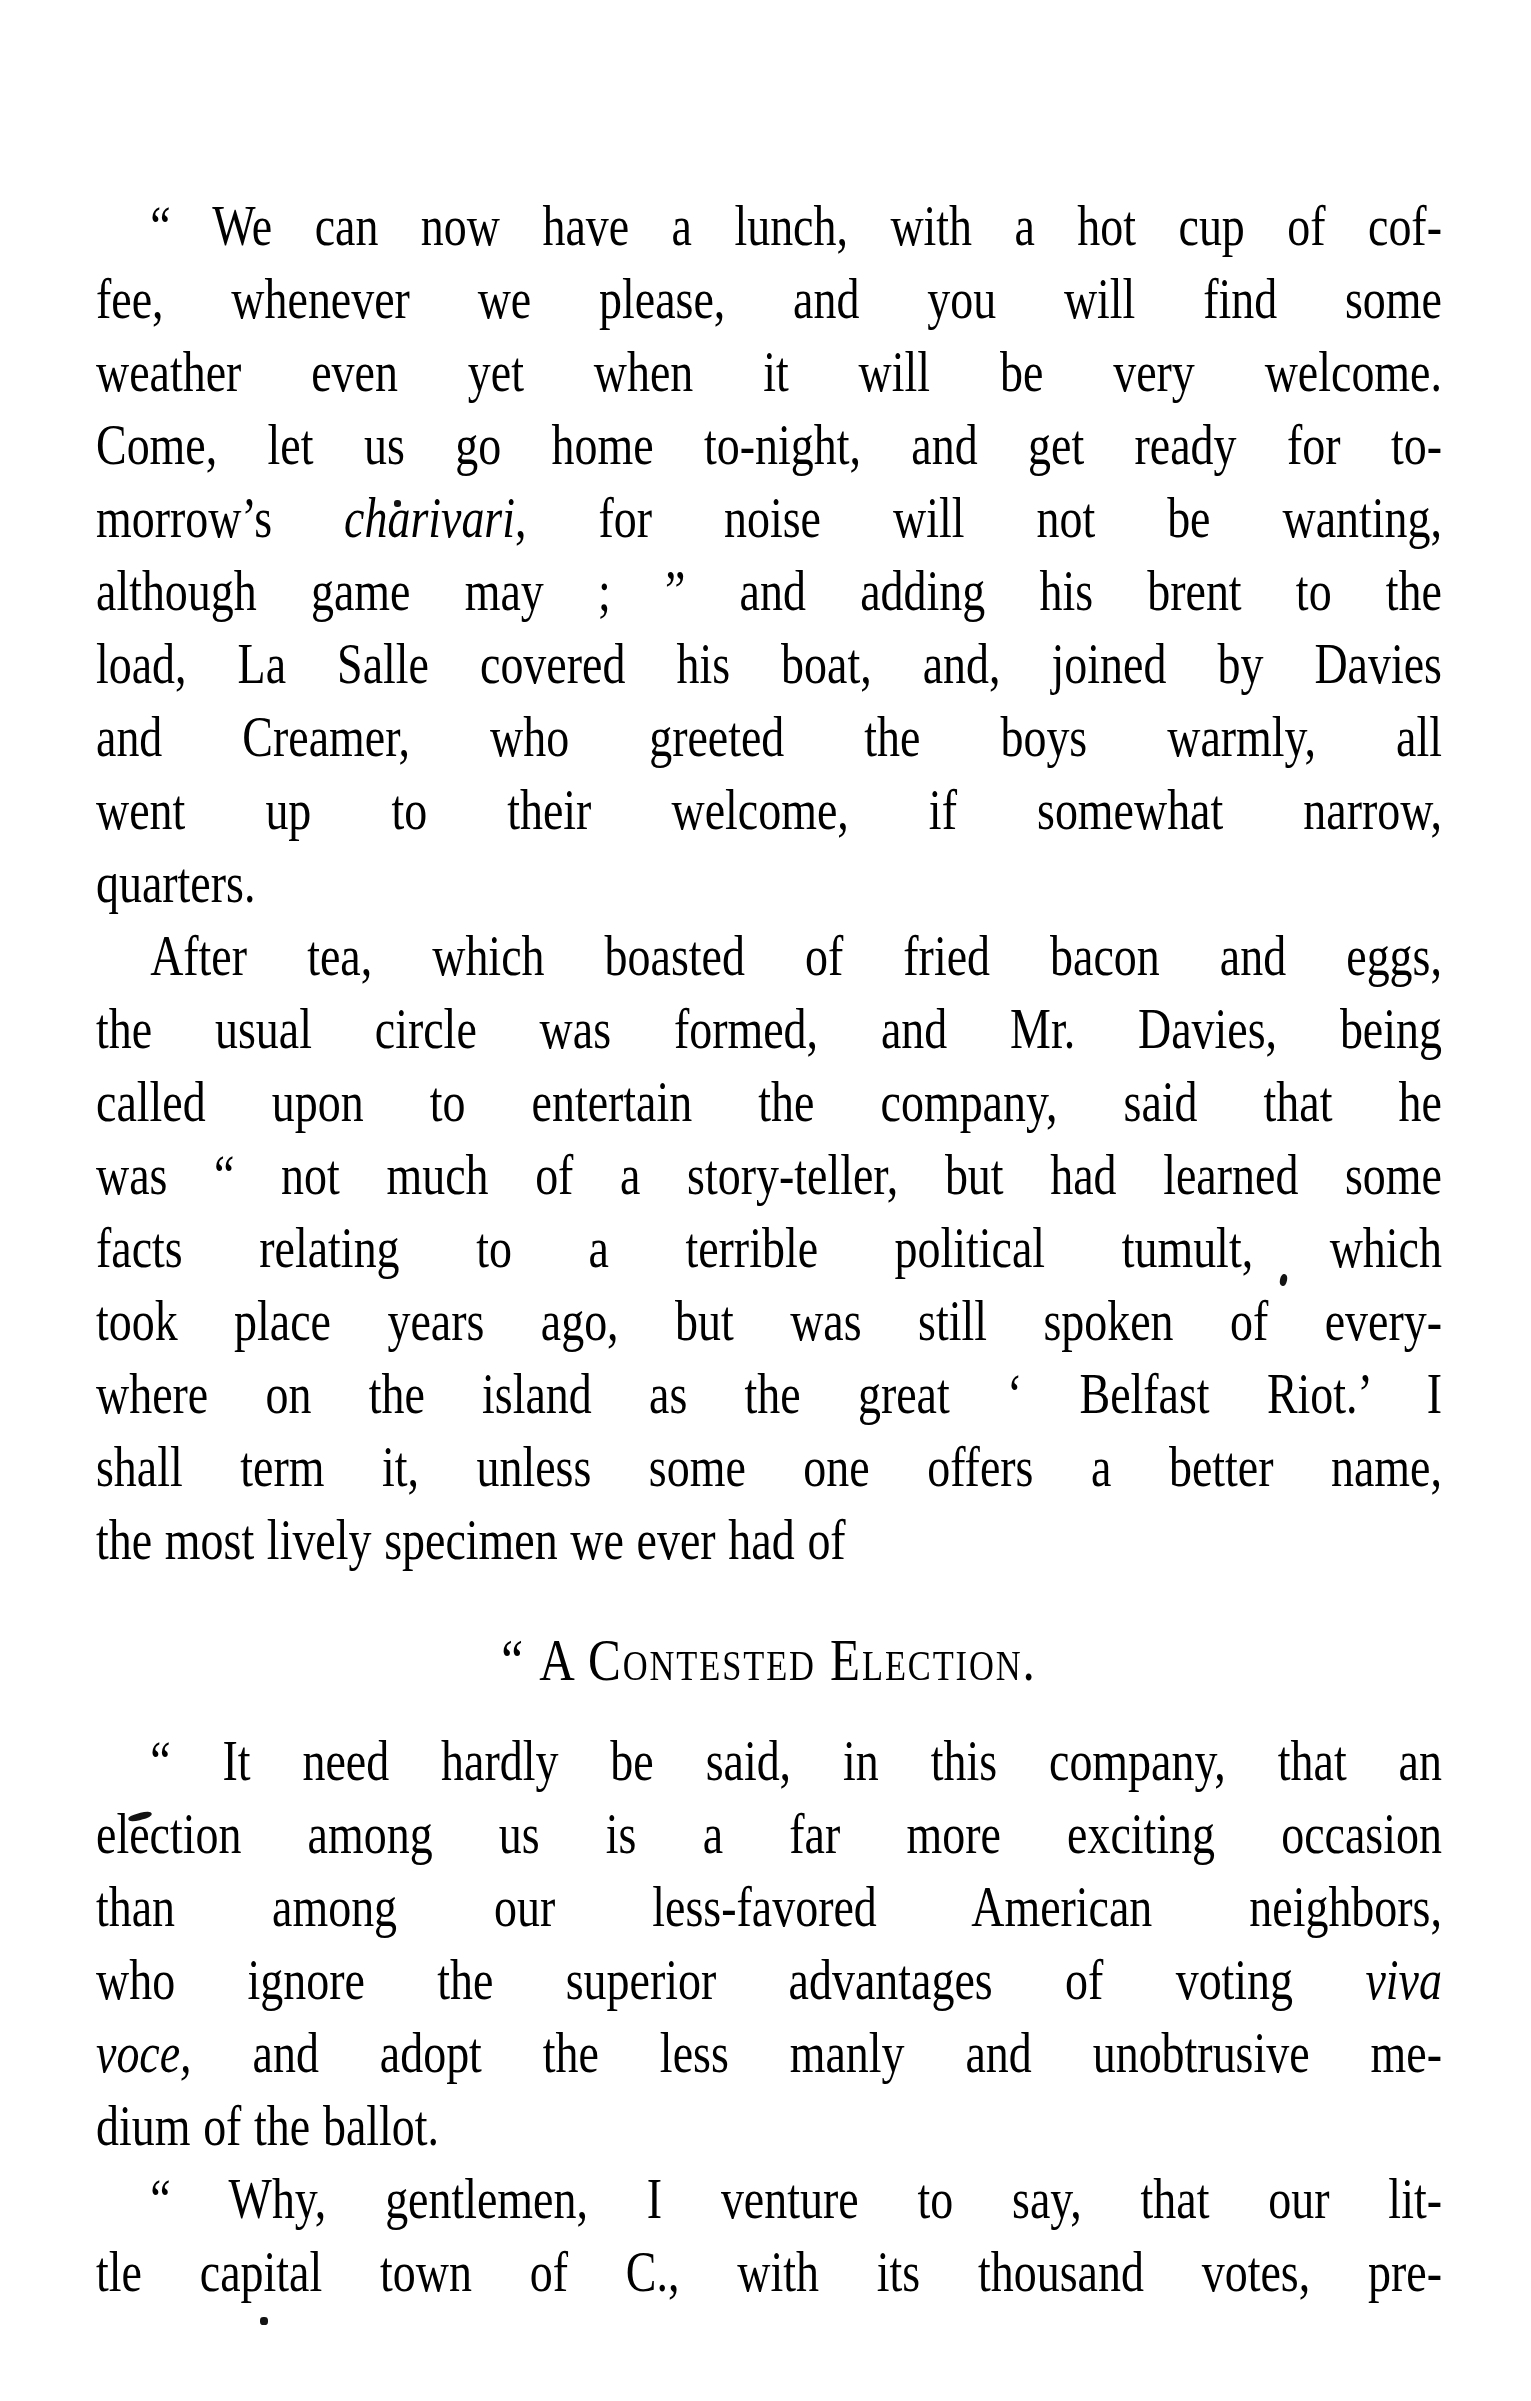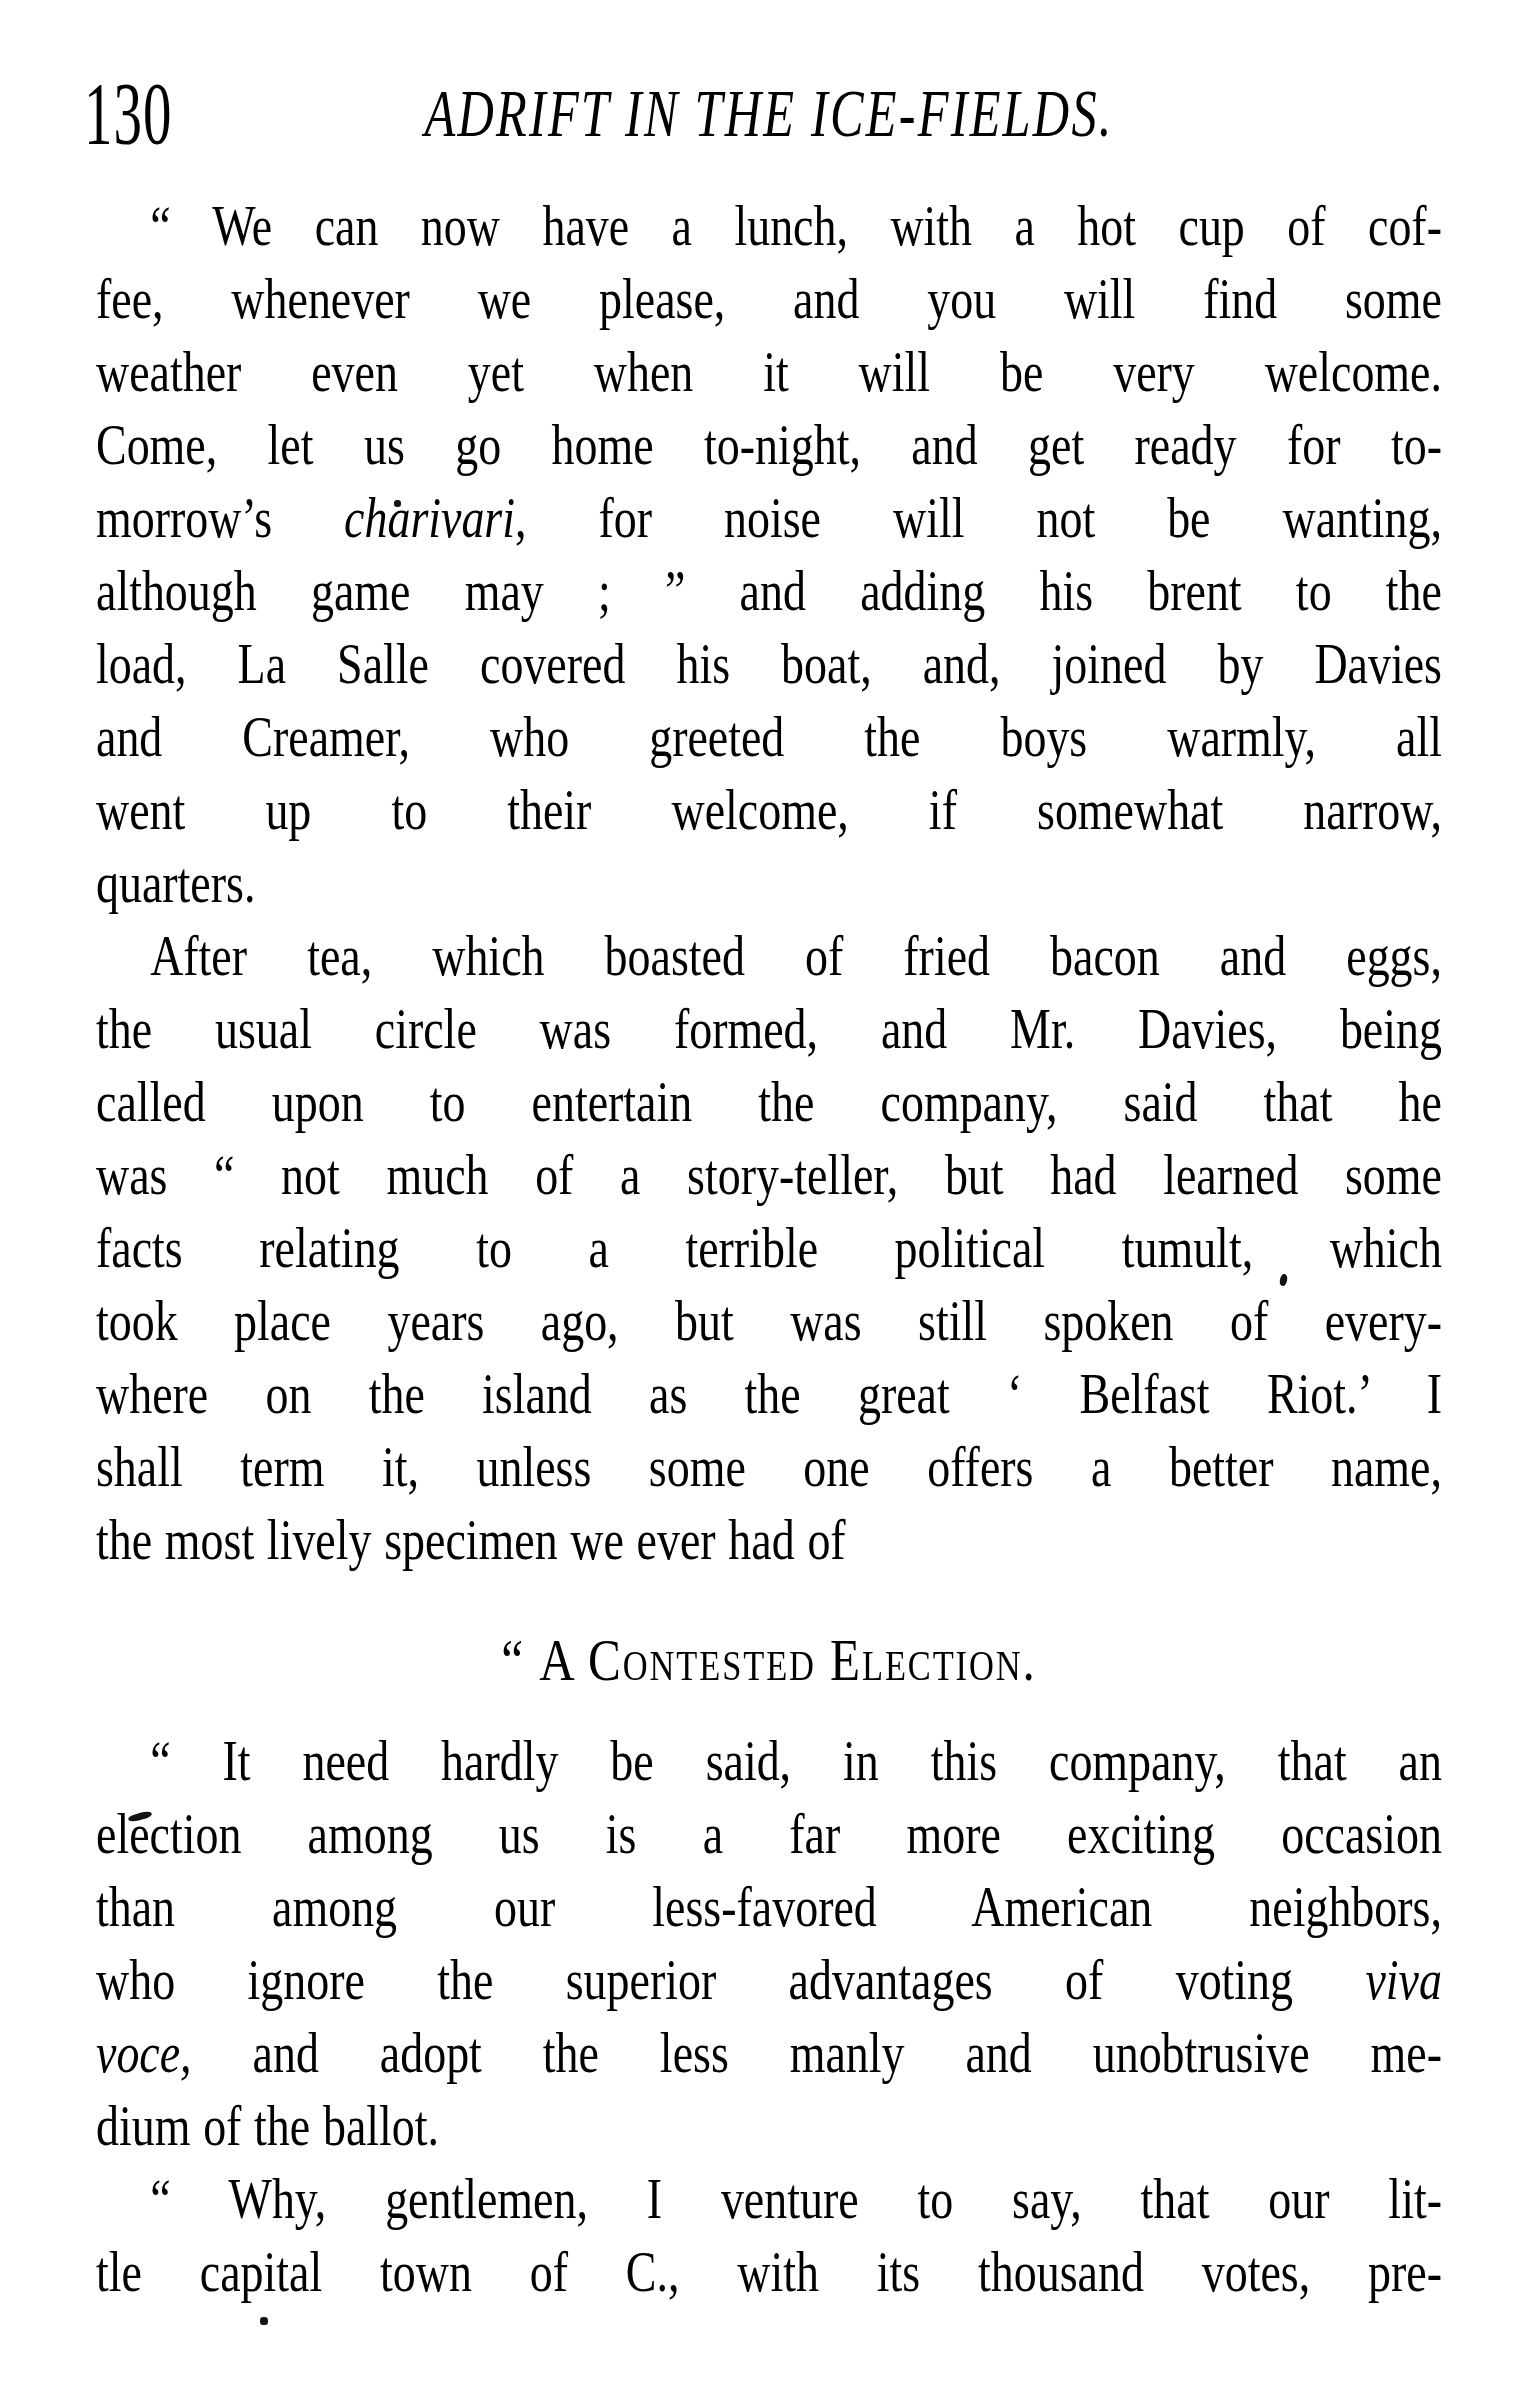--- a/index.html
+++ b/index.html
@@ -74,24 +74,20 @@
   .artifact {
     position: absolute;
     background: #131313;
     border-radius: 45%;
   }
 </style>
 </head>
 <body>
 
 <div class="page">
-  <div class="header">
-    <span class="page-number">130</span>
-    <span class="running-title">ADRIFT IN THE ICE-FIELDS.</span>
-  </div>
 
   <div class="body">
       <div class="paragraph">
         <div class="line indent"><span>“ We can now have a lunch, with a hot cup of cof-</span></div>
         <div class="line"><span>fee, whenever we please, and you will find some</span></div>
         <div class="line"><span>weather even yet when it will be very welcome.</span></div>
         <div class="line"><span>Come, let us go home to-night, and get ready for to-</span></div>
         <div class="line"><span>morrow’s </span><span class="it">charivari</span><span>, for noise will not be wanting,</span></div>
         <div class="line"><span>although game may ; ” and adding his brent to the</span></div>
         <div class="line"><span>load, La Salle covered his boat, and, joined by Davies</span></div>

